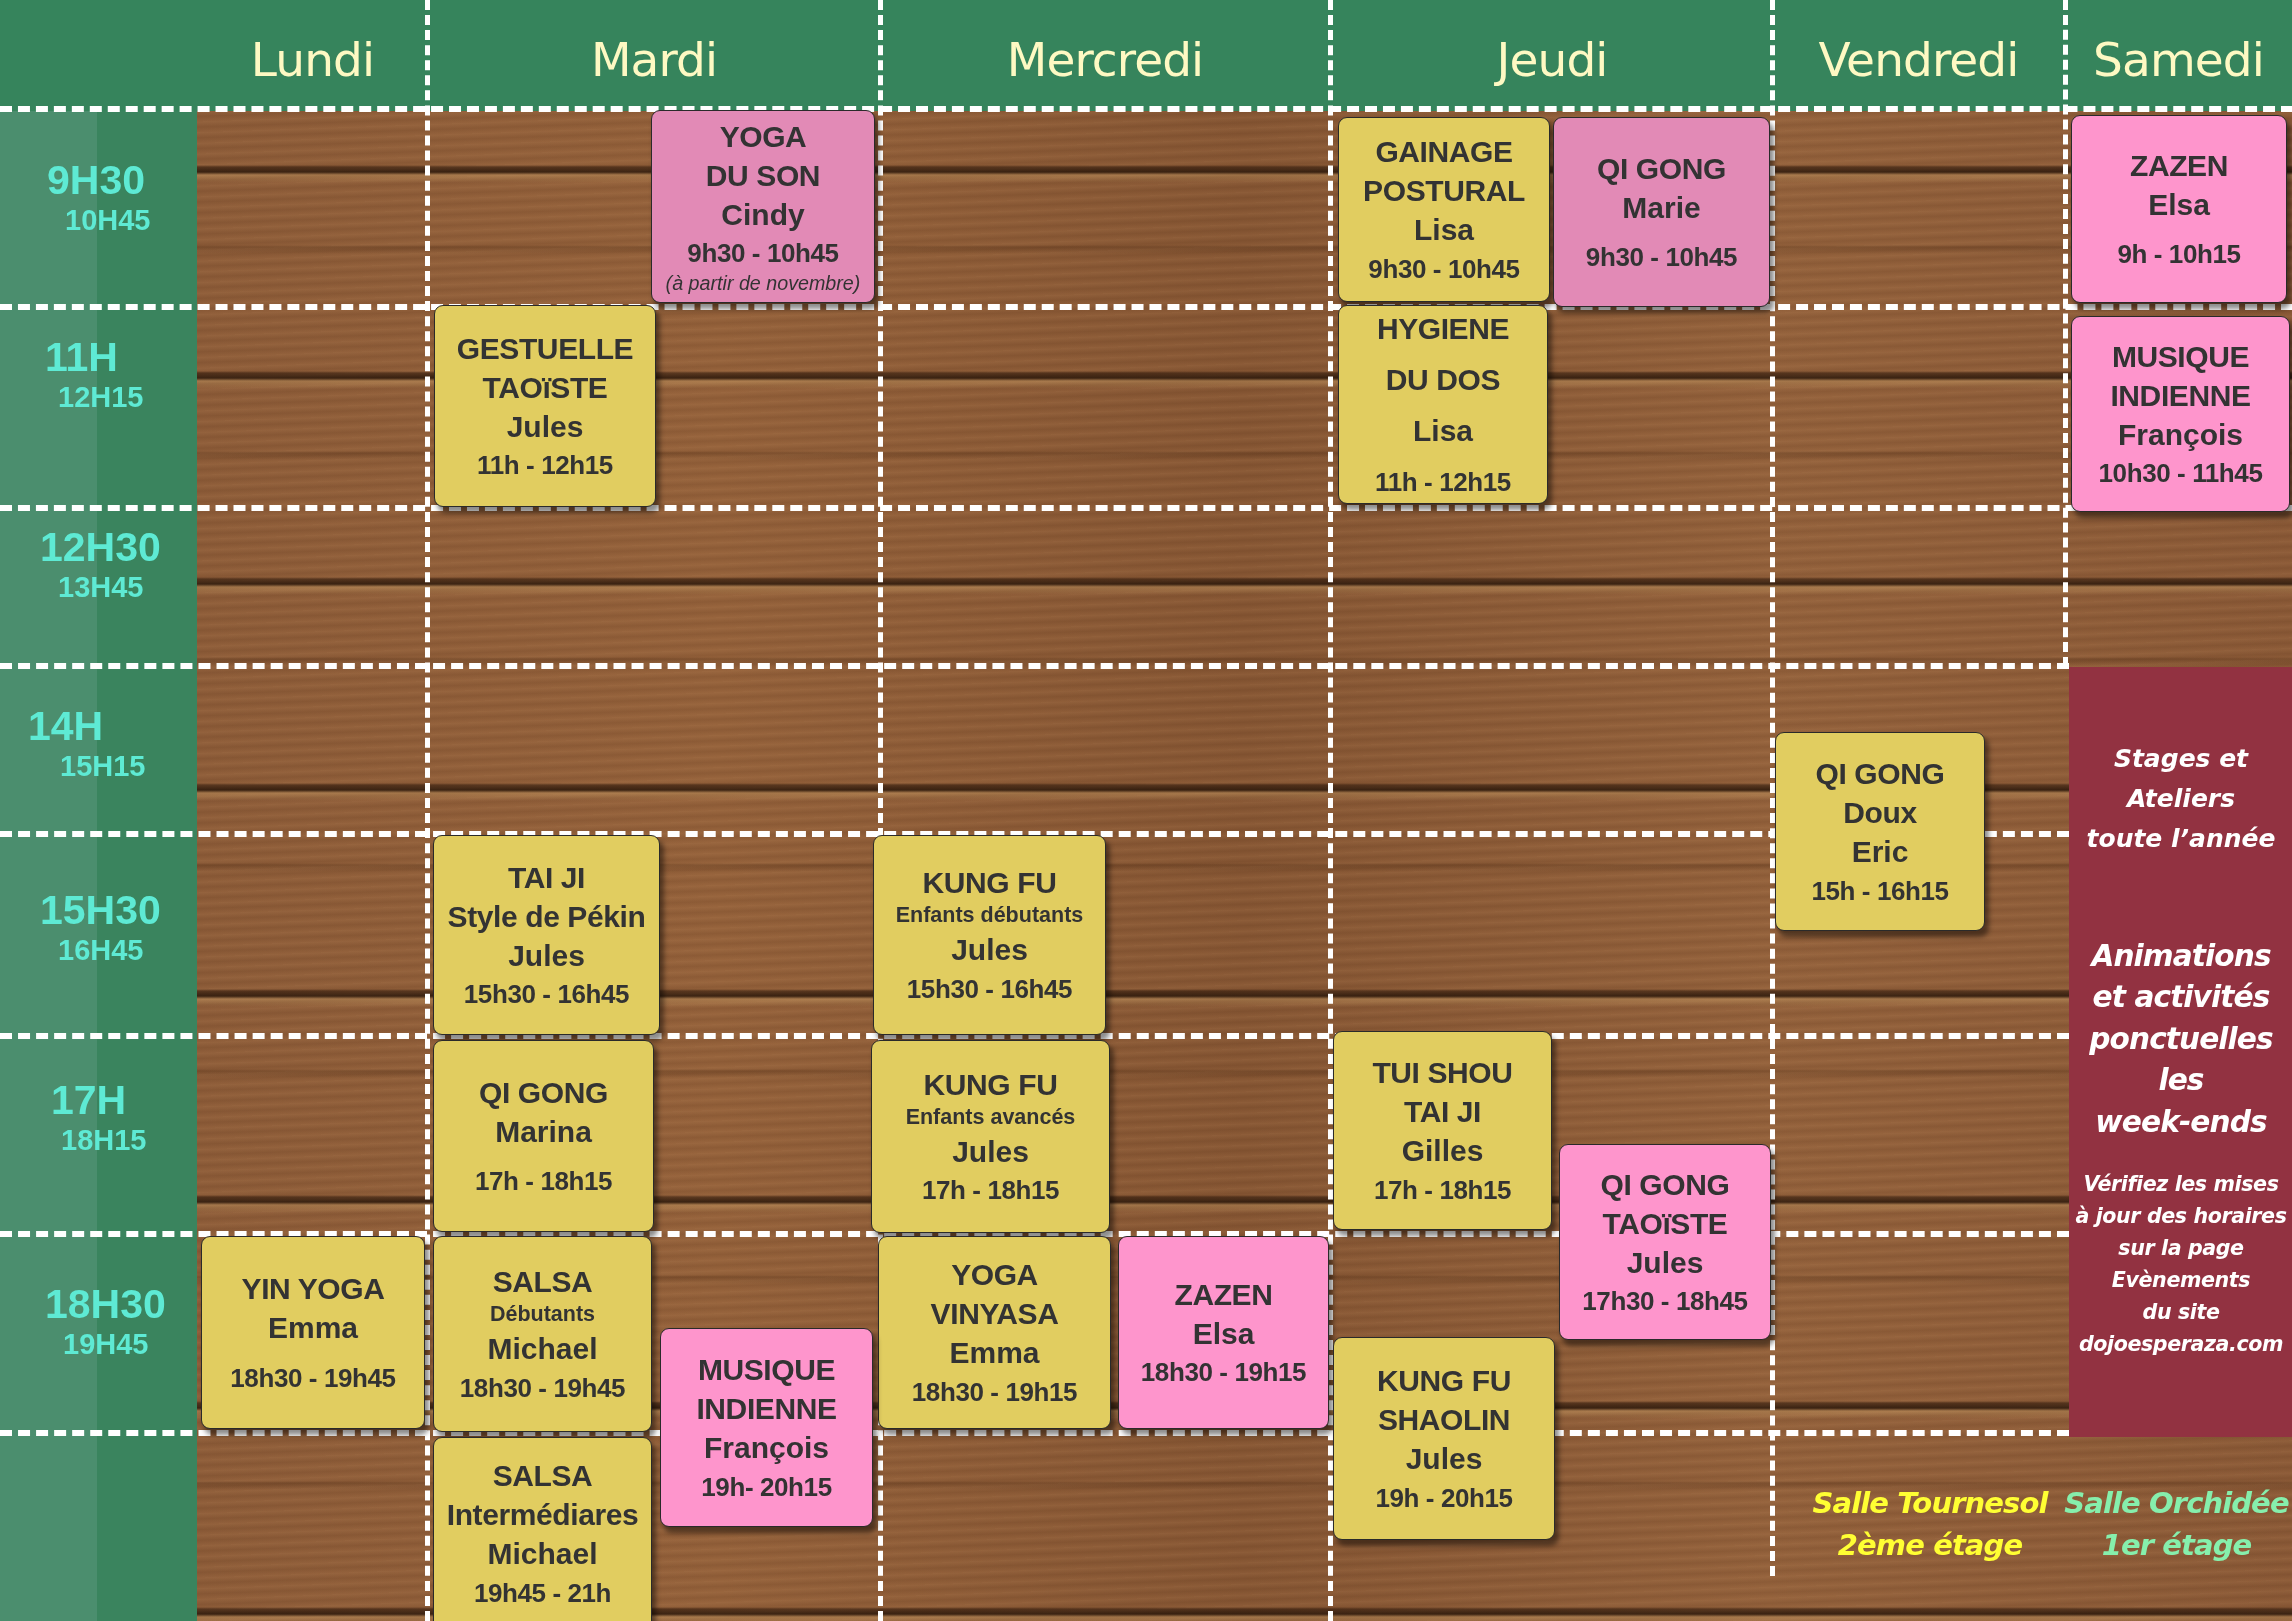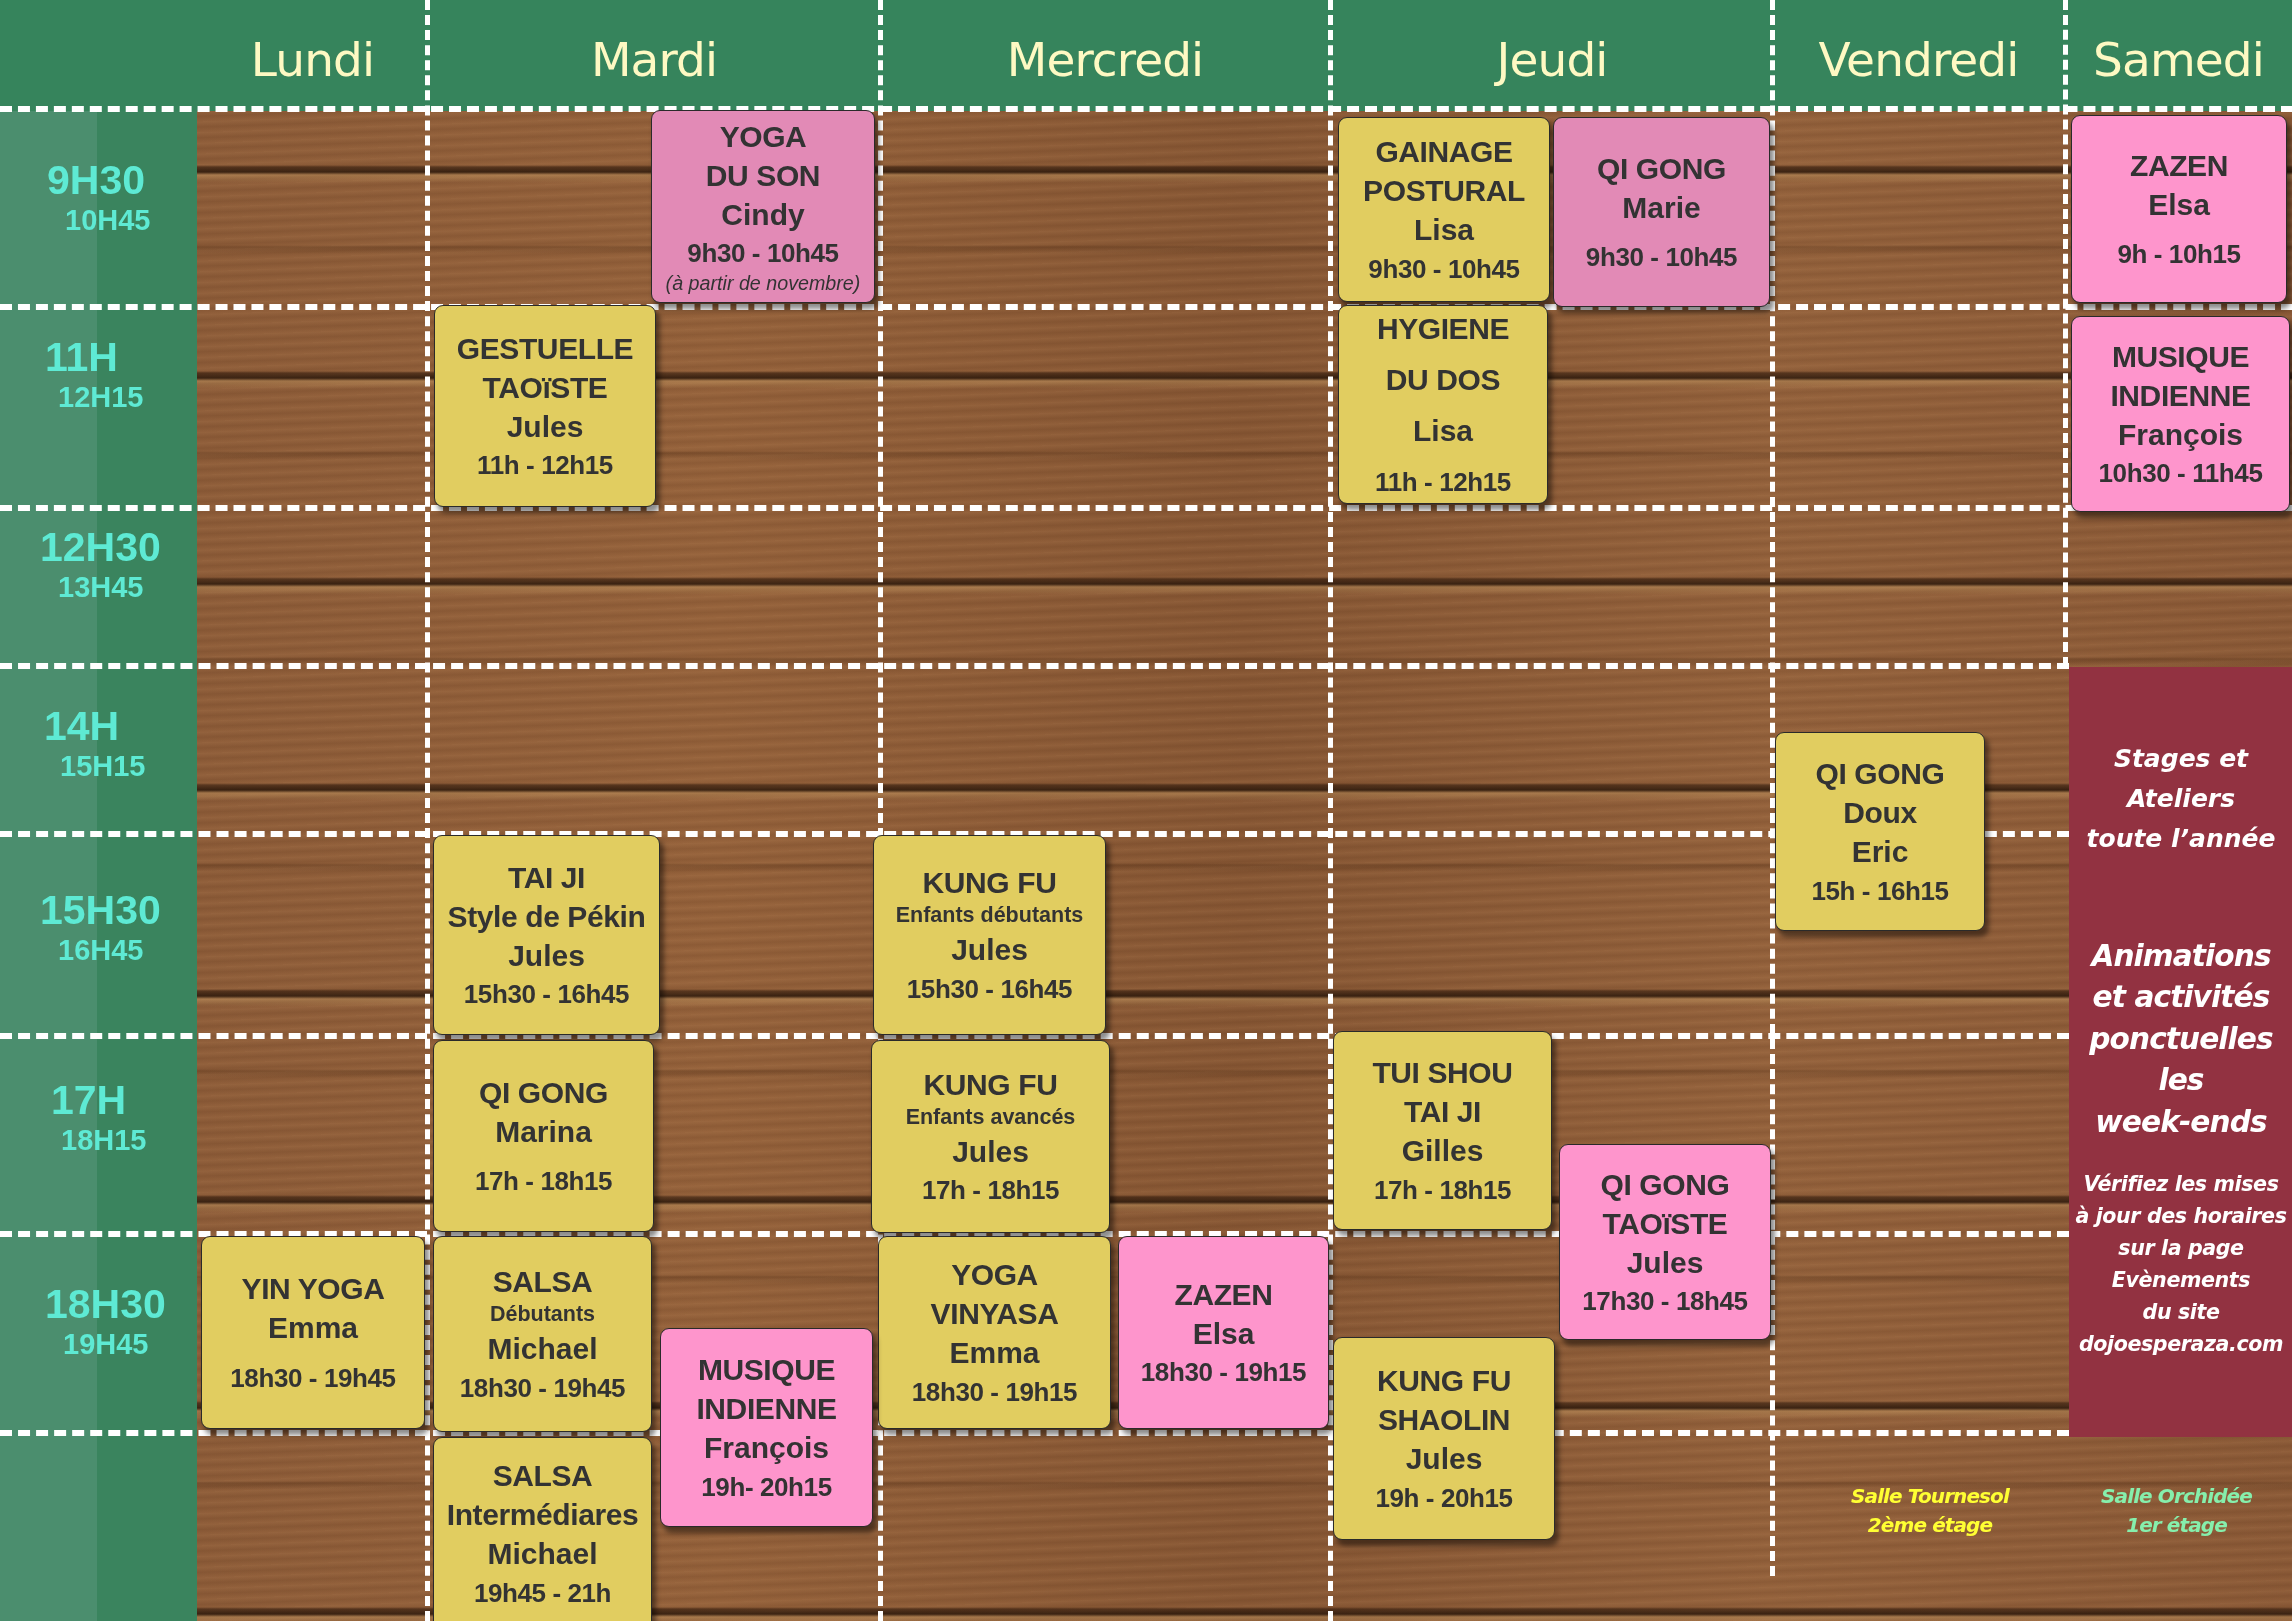--- a/index.html
+++ b/index.html
@@ -72,21 +72,21 @@
     background: #923241;
     color: #ffffff; font-style: italic; font-weight: bold; text-align: center;
     font-family: "DejaVu Sans", sans-serif;
   }
   .info .blk { position: absolute; left: 0; width: 224px; }
   .info .b1 { top: 72px; font-size: 25px; line-height: 1.6; }
   .info .b2 { top: 269px; font-size: 29.6px; line-height: 1.4; letter-spacing: -0.9px; }
   .info .b3 { top: 502px; font-size: 20.6px; line-height: 1.55; letter-spacing: -0.4px; }
   .legend {
     position: absolute; font-style: italic; font-weight: bold; text-align: center;
-    font-size: 20px; line-height: 1.45; font-family: "DejaVu Sans", sans-serif;
+    font-size: 29px; line-height: 1.45; font-family: "DejaVu Sans", sans-serif;
     letter-spacing: -0.9px;
   }
 </style>
 </head>
 <body>
 
 <div class="wood"></div>
 
 <div class="header">
   <div class="day" style="left:197px;width:231px;">Lundi</div>
@@ -104,21 +104,21 @@
 </div>
 <div class="time" style="top:334px;">
   <span class="start" style="padding-left:41px;">11H</span>
   <span class="end" style="padding-left:54px;">12H15</span>
 </div>
 <div class="time" style="top:524px;">
   <span class="start" style="padding-left:36px;">12H30</span>
   <span class="end" style="padding-left:54px;">13H45</span>
 </div>
 <div class="time" style="top:703px;">
-  <span class="start" style="padding-left:24px;margin-left:16px;">14H</span>
+  <span class="start" style="padding-left:24px;">14H</span>
   <span class="end" style="padding-left:56px;">15H15</span>
 </div>
 <div class="time" style="top:887px;">
   <span class="start" style="padding-left:36px;">15H30</span>
   <span class="end" style="padding-left:54px;">16H45</span>
 </div>
 <div class="time" style="top:1077px;">
   <span class="start" style="padding-left:47px;">17H</span>
   <span class="end" style="padding-left:57px;">18H15</span>
 </div>

